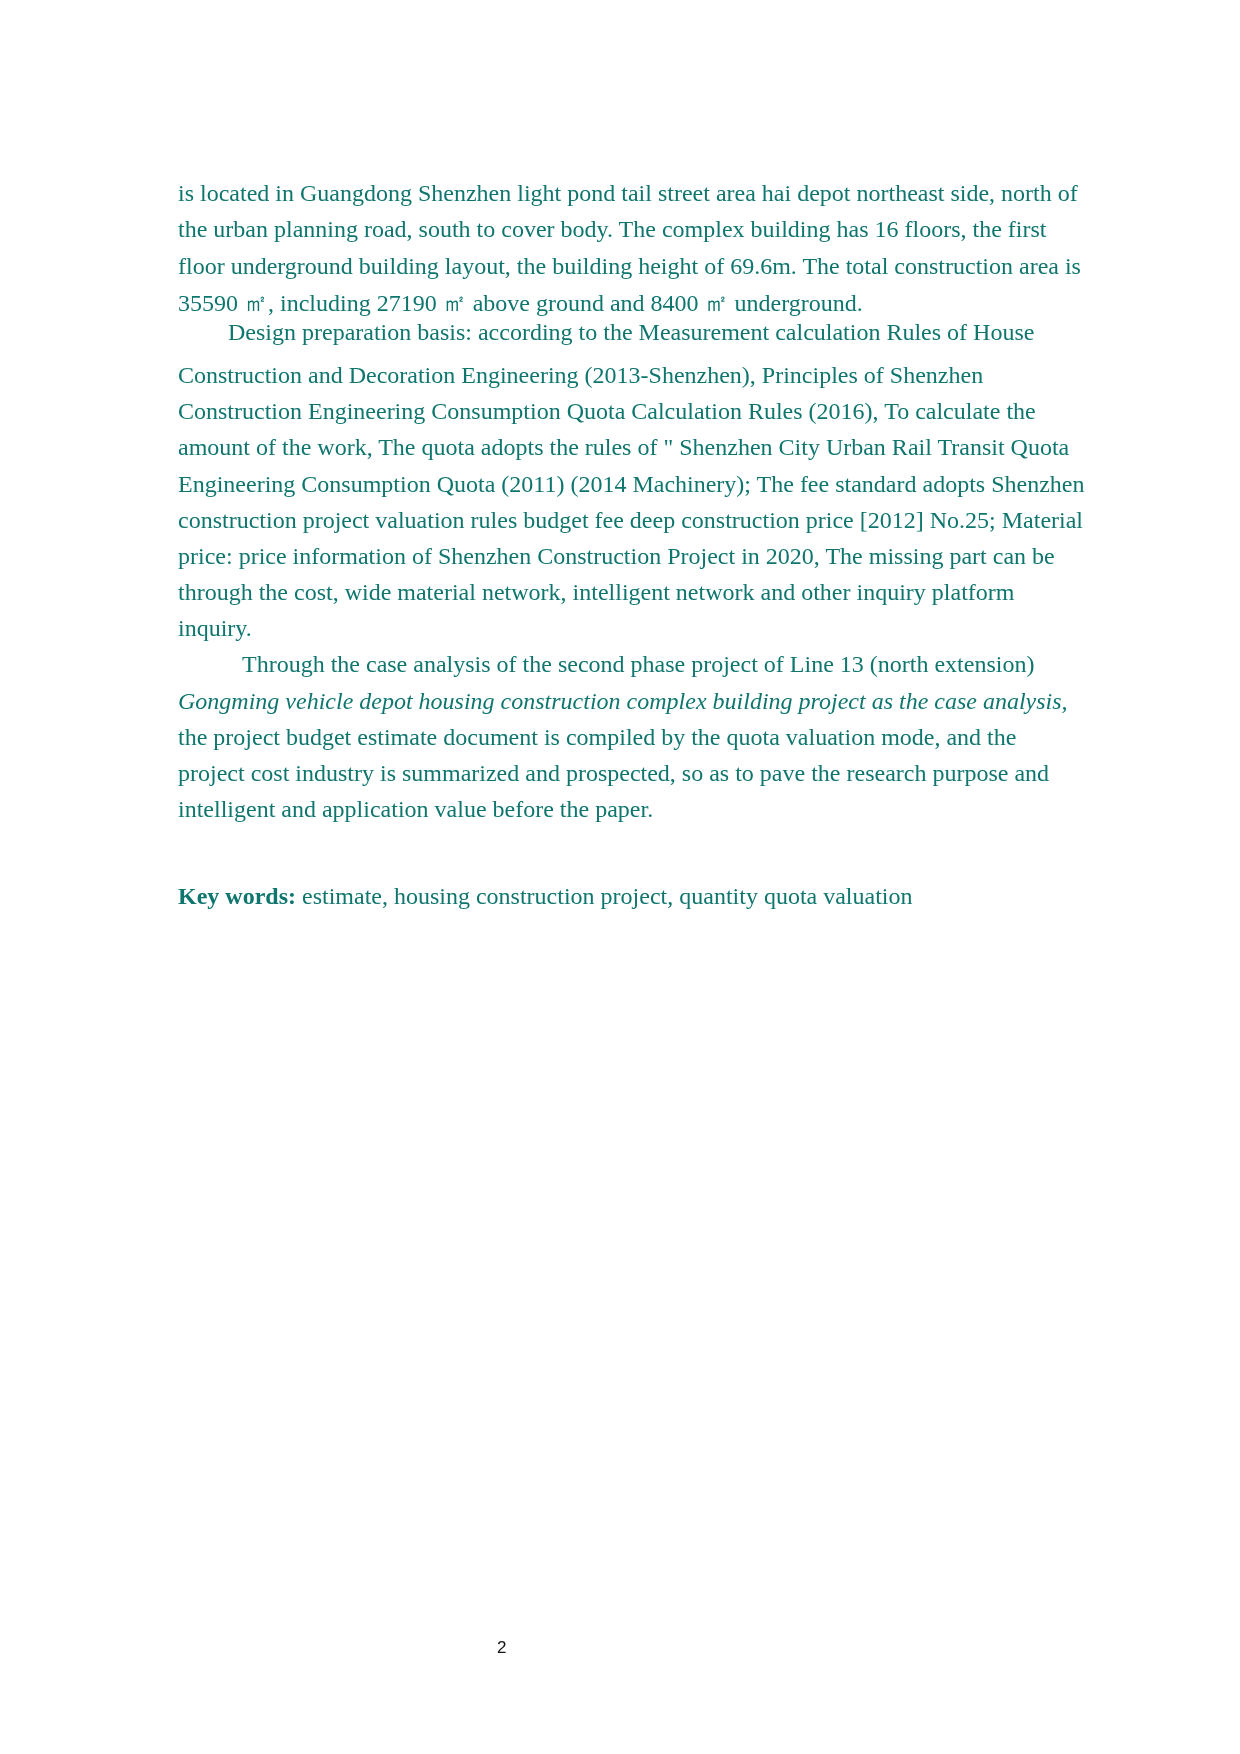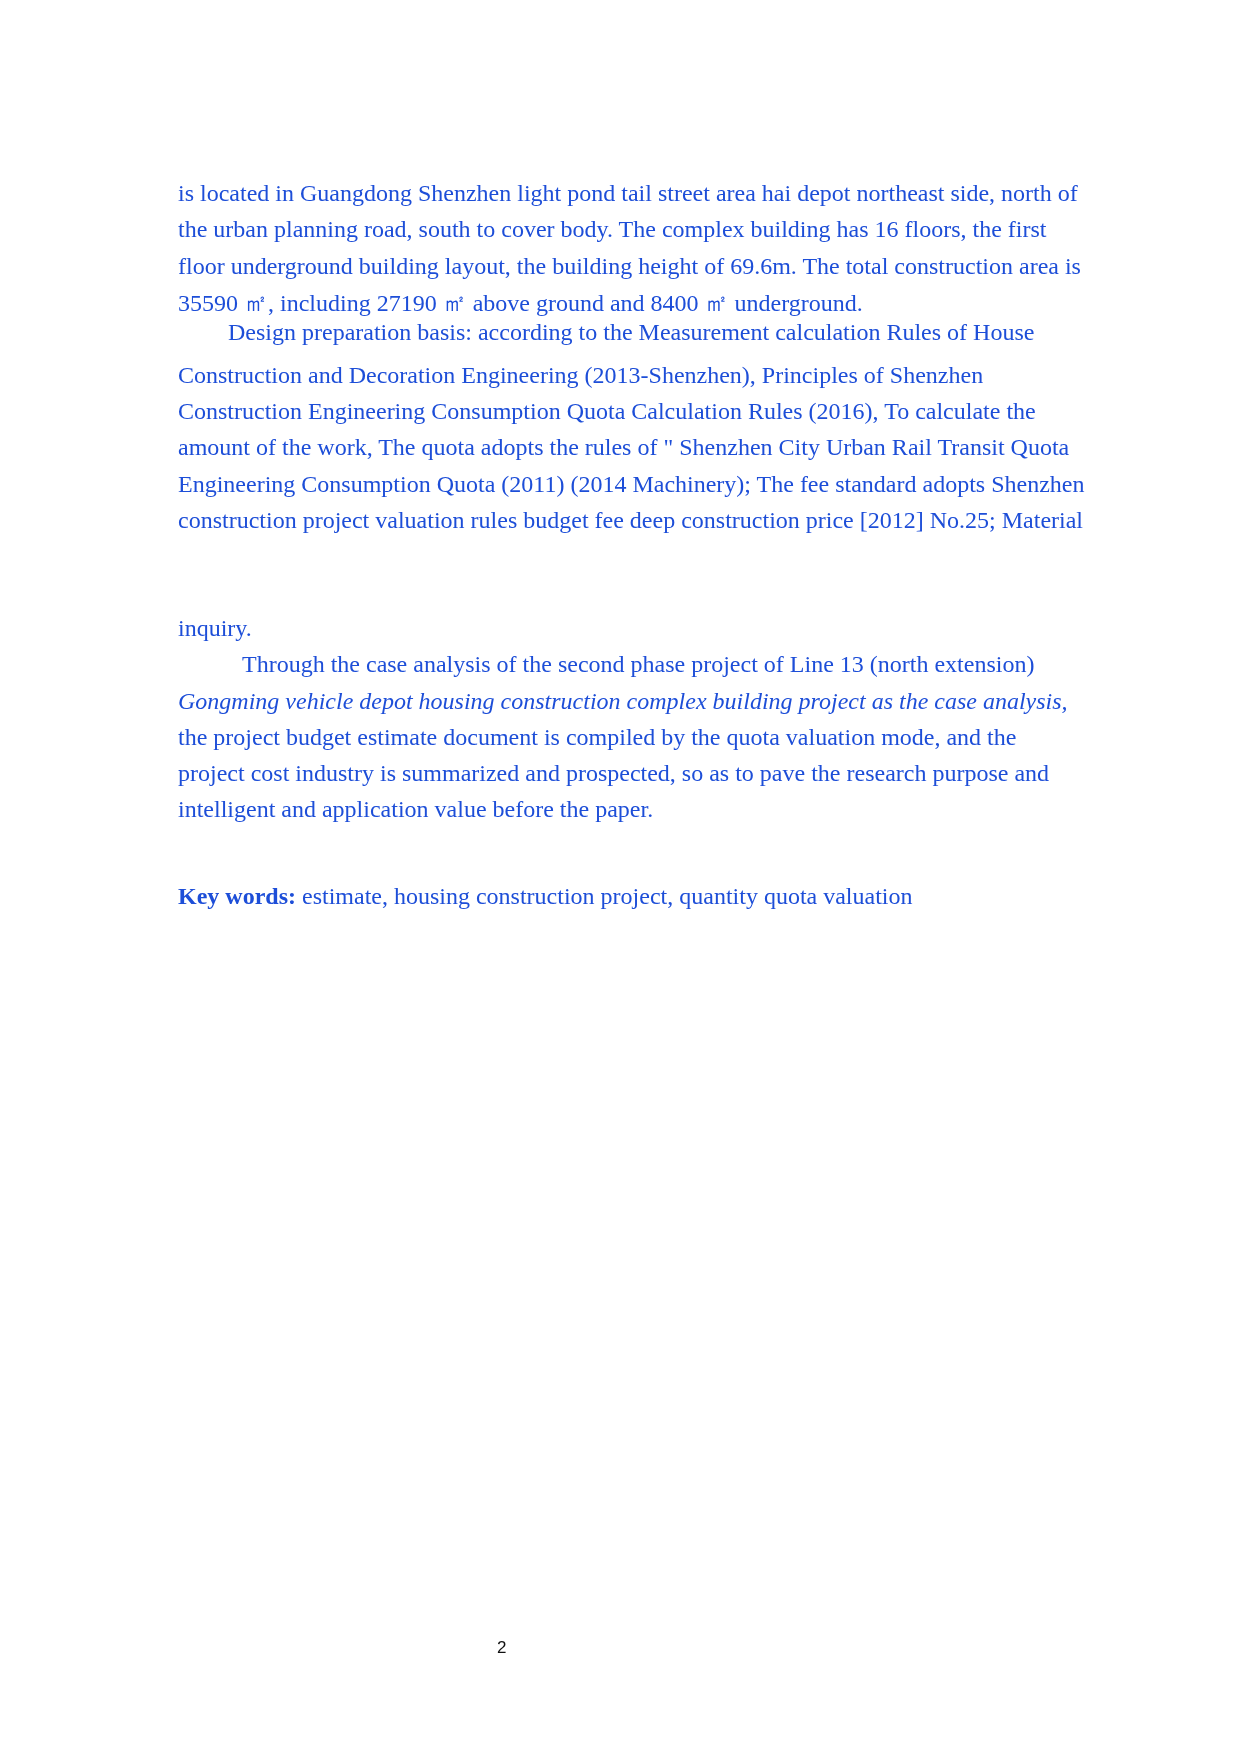--- a/index.html
+++ b/index.html
@@ -3,21 +3,21 @@
 <meta charset="utf-8">
 <style>
   html, body { margin: 0; padding: 0; background: #ffffff; }
   body { width: 1240px; height: 1754px; position: relative; overflow: hidden; }
   .page { position: absolute; left: 0; top: 0; width: 1240px; height: 1754px; background: #fff; }
   .line {
     position: absolute;
     left: 178px;
     font-family: "Liberation Serif", "DejaVu Serif", serif;
     font-size: 24px;
-    color: #1d4ed8;
+    color: #0f766e;
     white-space: nowrap;
     line-height: 28px;
     transform-origin: left center;
   }
   .indent1 { left: 228px; }
   .indent2 { left: 242px; }
   .kw-label { font-weight: bold; }
   .pagenum {
     position: absolute;
     left: 497px;
@@ -36,20 +36,22 @@
   <div class="line" style="top:215px;">the urban planning road, south to cover body. The complex building has 16 floors, the first</div>
   <div class="line" style="top:252px;">floor underground building layout, the building height of 69.6m. The total construction area is</div>
   <div class="line" style="top:289px;">35590 ㎡, including 27190 ㎡  above ground and 8400 ㎡  underground.</div>
 
   <div class="line indent1" style="top:318px;">Design preparation basis: according to the Measurement calculation Rules of House</div>
   <div class="line" style="top:361px;">Construction and Decoration Engineering (2013-Shenzhen), Principles of Shenzhen</div>
   <div class="line" style="top:397px;">Construction Engineering Consumption Quota Calculation Rules (2016), To calculate the</div>
   <div class="line" style="top:433px;">amount of the work, The quota adopts the rules of " Shenzhen City Urban Rail Transit Quota</div>
   <div class="line" style="top:470px;">Engineering Consumption Quota (2011) (2014 Machinery); The fee standard adopts Shenzhen</div>
   <div class="line" style="top:506px;">construction project valuation rules budget fee deep construction price [2012] No.25; Material</div>
+  <div class="line" style="top:542px;">price: price information of Shenzhen Construction Project in 2020, The missing part can be</div>
+  <div class="line" style="top:578px;">through the cost, wide material network, intelligent network and other inquiry platform</div>
   <div class="line" style="top:614px;">inquiry.</div>
 
   <div class="line indent2" style="top:650px;">Through the case analysis of the second phase project of Line 13 (north extension)</div>
   <div class="line" style="top:687px;font-style:italic;">Gongming vehicle depot housing construction complex building project as the case analysis,</div>
   <div class="line" style="top:723px;">the project budget estimate document is compiled by the quota valuation mode, and the</div>
   <div class="line" style="top:759px;">project cost industry is summarized and prospected, so as to pave the research purpose and</div>
   <div class="line" style="top:795px;">intelligent and application value before the paper.</div>
 
   <div class="line" style="top:882px;">
     <span class="kw-label">Key words:</span><span> estimate, housing construction project, quantity quota valuation</span>

